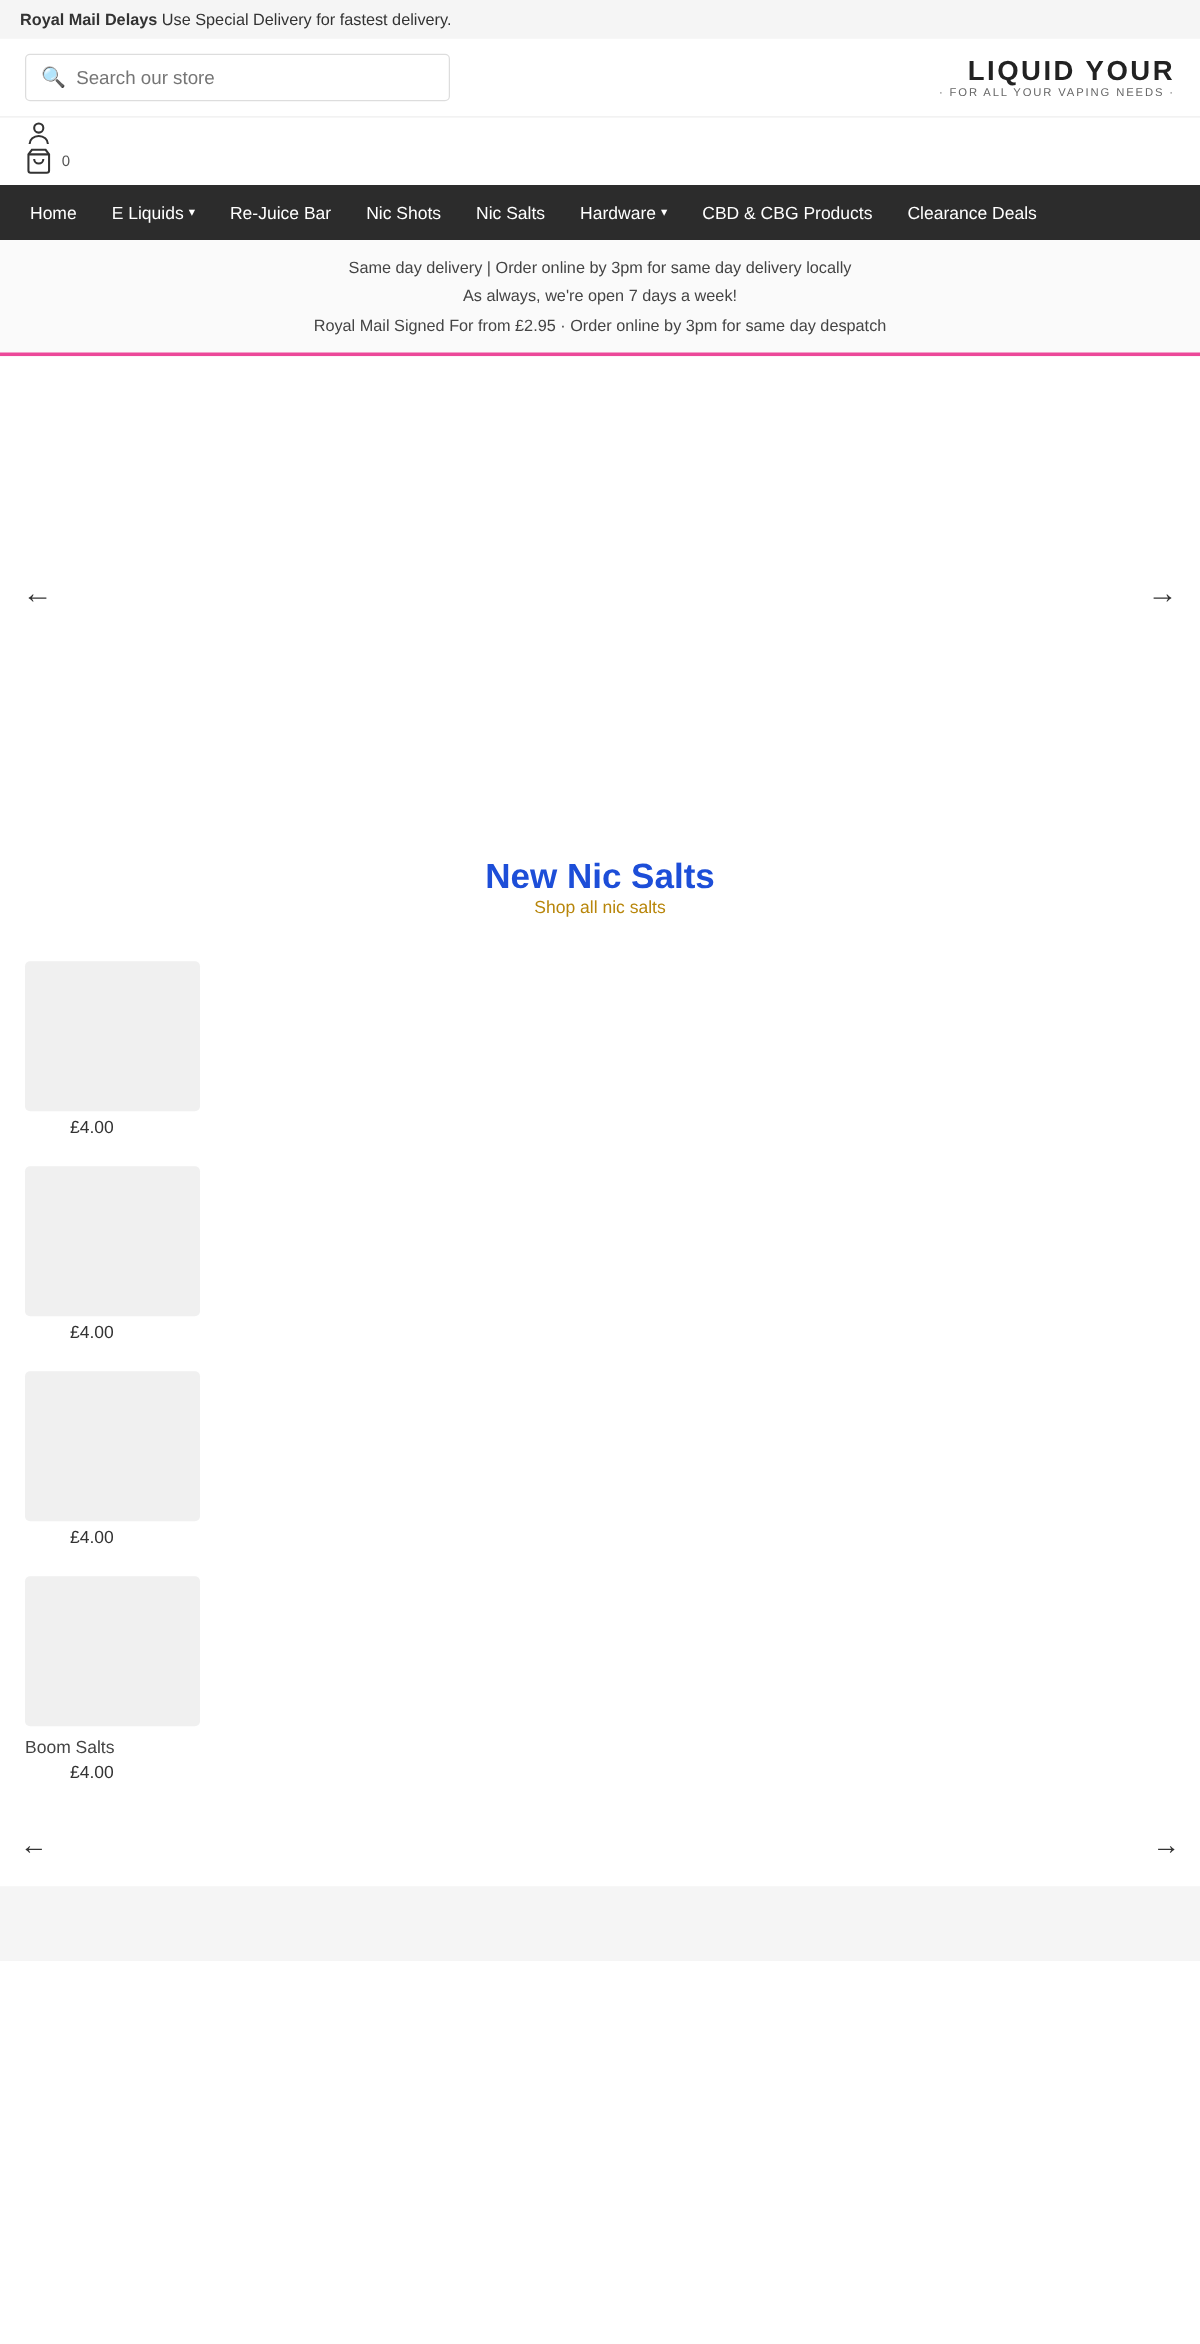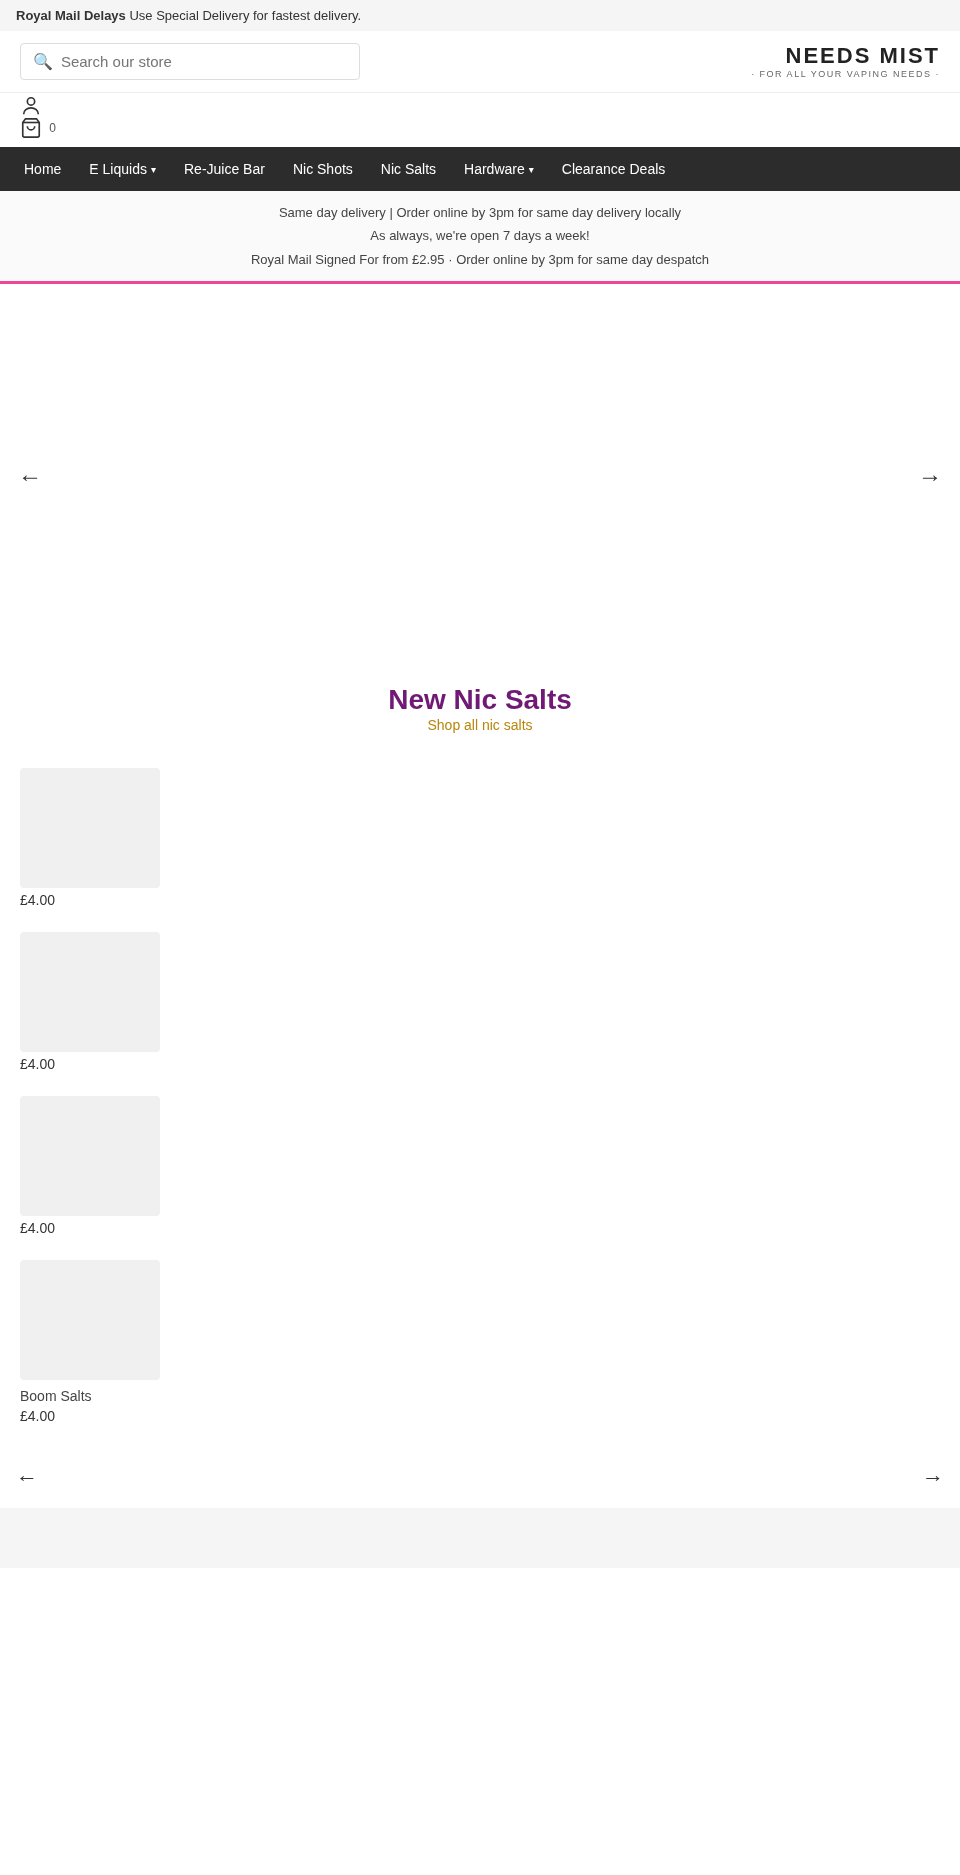--- a/index.html
+++ b/index.html
@@ -133,21 +133,21 @@
     .carousel-arrow.right { right: 10px; }
 
     
     .section-title-wrap {
       text-align: center;
       padding: 20px 0 6px;
     }
     .section-title {
       font-size: 28px;
       font-weight: bold;
-      color: #701a75;
+      color: #1d4ed8;
     }
     .section-link {
       color: #b8860b;
       font-size: 14px;
       text-decoration: none;
     }
 
     
     .product-list {
       padding: 16px 20px;
@@ -170,20 +170,21 @@
       font-size: 14px;
       color: #444;
       margin-top: 8px;
       text-align: left;
     }
     .product-price {
       font-size: 14px;
       color: #333;
       margin-top: 4px;
       font-weight: 500;
+      margin-left: 36px;
     }
 
     
     .bottom-carousel {
       display: flex;
       justify-content: space-between;
       align-items: center;
       padding: 10px 16px 20px;
     }
     .bottom-carousel button {
@@ -210,21 +211,21 @@
 
 <div class="header">
   <div class="header-left">
     <div class="search-bar">
       <span class="search-icon-wrap">🔍</span>
       <input type="text" placeholder="Search our store" style="">
     </div>
   </div>
 
   <div class="logo">
-    <div class="logo-text">NEEDS MIST</div>
+    <div class="logo-text">LIQUID YOUR</div>
     <div class="logo-sub">· FOR ALL YOUR VAPING NEEDS ·</div>
   </div>
 </div>
 
 <div style="display:flex; align-items:center; padding: 2px 20px 8px; gap: 0; flex-direction: column; align-items: flex-start; position: relative;">
   <button class="icon-btn" style="font-size:20px;">
 
     <svg width="22" height="22" viewBox="0 0 24 24" fill="none" stroke="#333" stroke-width="1.8">
       <circle cx="12" cy="7" r="4"></circle>
       <path d="M4 21c0-4 3.6-7 8-7s8 3 8 7"></path>
@@ -258,20 +259,23 @@
     <span>Nic Shots</span>
   </a>
   <a href="#">
     <span>Nic Salts</span>
   </a>
   <a href="#">
     <span>Hardware</span>
     <span class="dropdown-arrow">▾</span>
   </a>
   <a href="#">
+    <span>CBD &amp; CBG Products</span>
+  </a>
+  <a href="#">
     <span>Clearance Deals</span>
   </a>
 </nav>
 
 <div class="info-banner">
   <p>Same day delivery | Order online by 3pm for same day delivery locally</p>
   <p>As always, we're open 7 days a week!</p>
   <p>Royal Mail Signed For from £2.95 · Order online by 3pm for same day despatch</p>
 </div>
 

